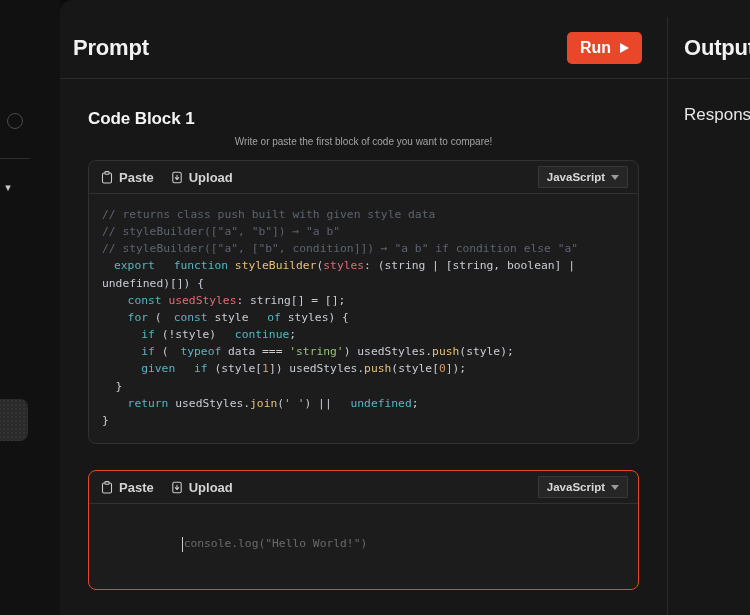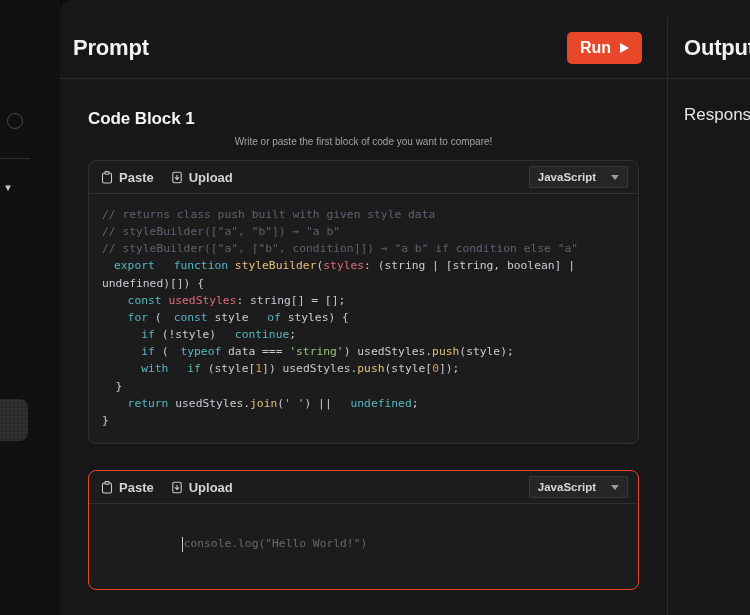--- a/index.html
+++ b/index.html
@@ -166,21 +166,21 @@
   }
   .tb-left { display: flex; align-items: center; gap: 17px; }
   .tb-btn {
     display: flex; align-items: center; gap: 6px;
     color: #d4d4d4; font-size: 13px; font-weight: bold;
     cursor: pointer; background: none; border: none;
   }
   .tb-btn svg { display: block; }
 
   .lang-select {
-    display: flex; align-items: center; gap: 15px;
+    display: flex; align-items: center; gap: 6px;
     background: #262626;
     border: 1px solid #383838;
     border-radius: 1px;
     padding: 4px 8px;
     color: #d8d8d8;
     font-size: 11.5px;
     font-weight: bold;
     cursor: pointer;
   }
   .chev-d {
@@ -301,21 +301,21 @@
             </div>
           </div>
           <div class="code-area" id="code-1"><span class="cm">// returns class push built with given style data</span>
 <span class="cm">// styleBuilder(["a", "b"]) → "a b"</span>
 <span class="cm">// styleBuilder(["a", ["b", condition]]) → "a b" if condition else "a"</span>
 <span class="kw">export</span><span class="pl"> </span><span class="kw">function</span><span class="pl"> </span><span class="fn">styleBuilder</span><span class="pl">(</span><span class="pm">styles</span><span class="pl">: (string | [string, boolean] | undefined)[]) {</span>
 <span class="pl">  </span><span class="kw">const</span><span class="pl"> </span><span class="pm">usedStyles</span><span class="pl">: string[] = [];</span>
 <span class="pl">  </span><span class="kw">for</span><span class="pl"> (</span><span class="kw">const</span><span class="pl"> style </span><span class="kw">of</span><span class="pl"> styles) {</span>
 <span class="pl">    </span><span class="kw">if</span><span class="pl"> (!style) </span><span class="kw">continue</span><span class="pl">;</span>
 <span class="pl">    </span><span class="kw">if</span><span class="pl"> (</span><span class="kw">typeof</span><span class="pl"> data === </span><span class="st">'string'</span><span class="pl">) usedStyles.</span><span class="fn">push</span><span class="pl">(style);</span>
-<span class="pl">    </span><span class="kw">with</span><span class="pl"> </span><span class="kw">if</span><span class="pl"> (style[</span><span class="nu">1</span><span class="pl">]) usedStyles.</span><span class="fn">push</span><span class="pl">(style[</span><span class="nu">0</span><span class="pl">]);</span>
+<span class="pl">    </span><span class="kw">given</span><span class="pl"> </span><span class="kw">if</span><span class="pl"> (style[</span><span class="nu">1</span><span class="pl">]) usedStyles.</span><span class="fn">push</span><span class="pl">(style[</span><span class="nu">0</span><span class="pl">]);</span>
 <span class="pl">  }</span>
 <span class="pl">  </span><span class="kw">return</span><span class="pl"> usedStyles.</span><span class="fn">join</span><span class="pl">(</span><span class="st">' '</span><span class="pl">) || </span><span class="kw">undefined</span><span class="pl">;</span>
 <span class="pl">}</span></div>
         </div>
       </div>
 
       <div style="margin-top:26px">
 
         <div class="code-card active">
           <div class="code-toolbar">

